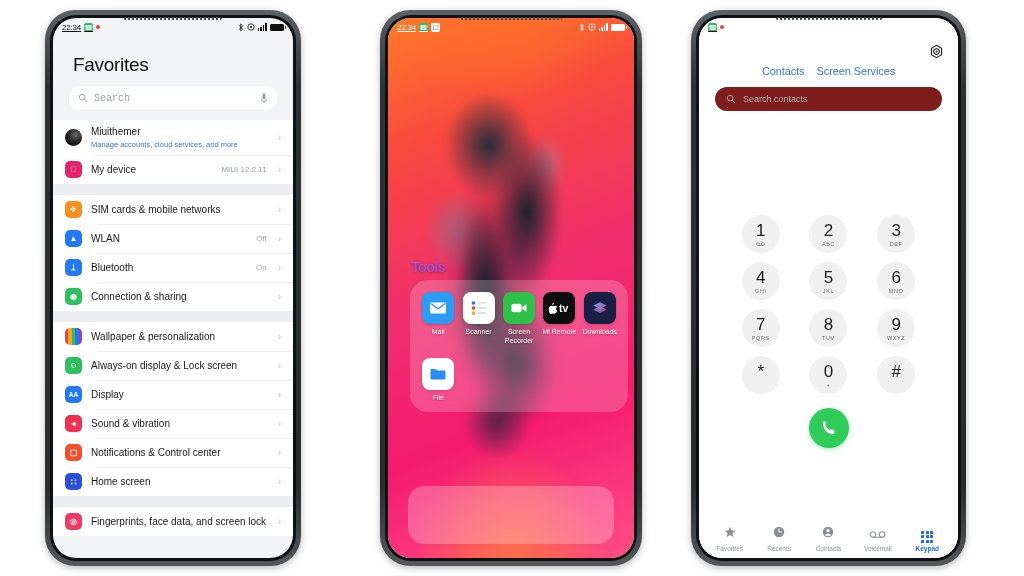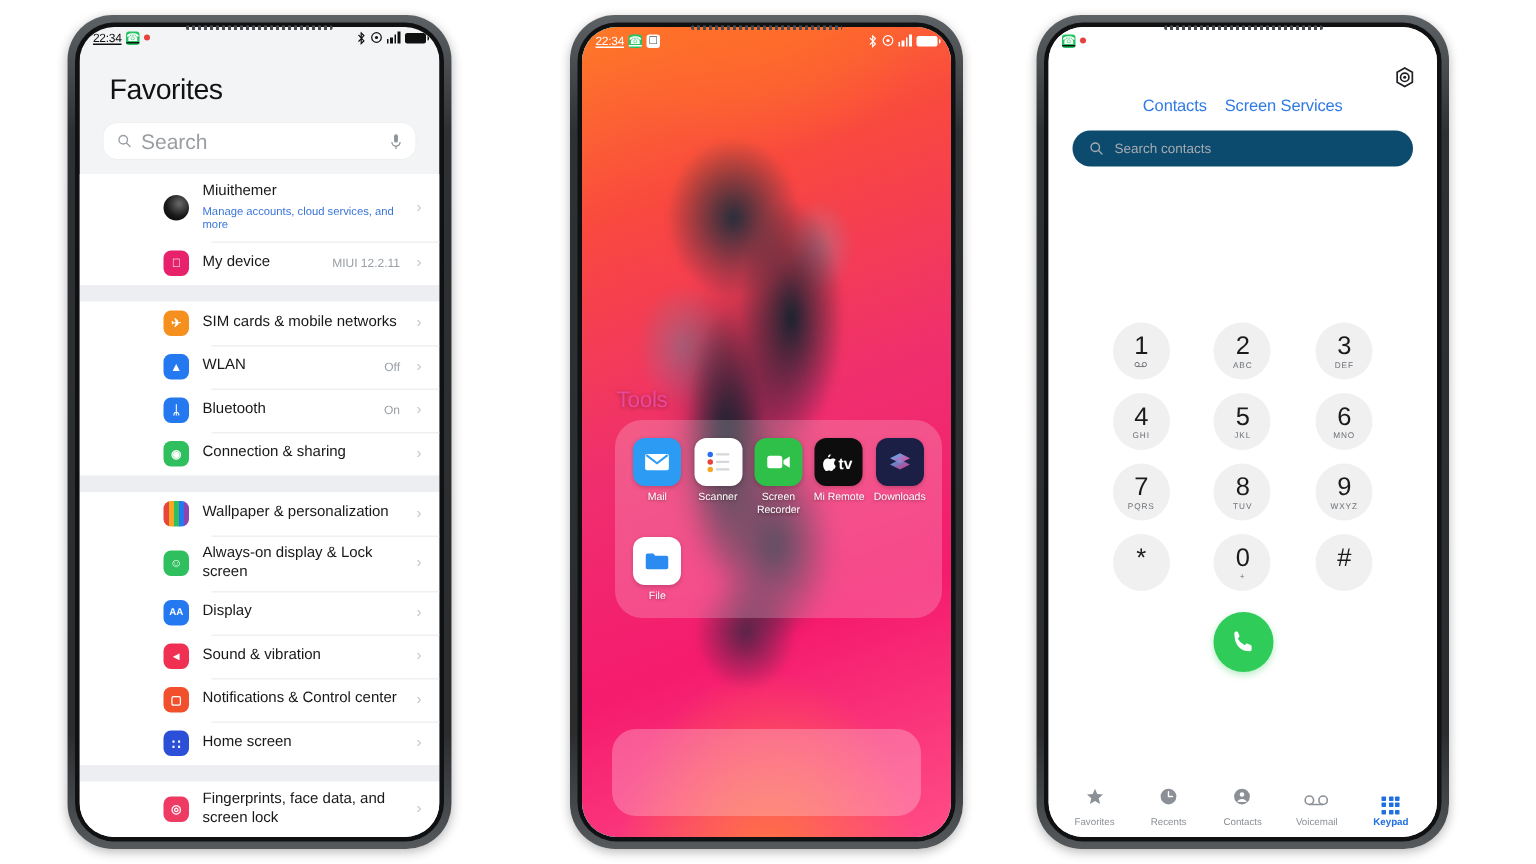--- a/index.html
+++ b/index.html
@@ -33,26 +33,26 @@
   .batt::after { content:''; position:absolute; right:-2px; top:2px; width:1.5px; height:3px; background: currentColor; border-radius:0 1px 1px 0;}
   .dark-icons { color: #101010; }
   .light-icons { color: #ffffff; }
 
   
   #phone1 { left: 45px; top: 10px; width: 256px; height: 556px; }
   .settings-screen { background: #f3f4f6; height: 100%; display: flex; flex-direction: column; }
   .settings-title { font-size: 19px; font-weight: 400; color: #111; padding: 18px 20px 10px 20px; letter-spacing: -0.3px; }
   .search-wrap { padding: 0 16px 10px 16px; }
   .search-box { background:#fff; border-radius: 9px; height: 24px; display:flex; align-items:center; gap:6px; padding: 0 9px; box-shadow: 0 0 0 .5px rgba(0,0,0,.03);}
-  .search-box .s-txt { font-size: 14px; color:#9a9ea3; flex:1;}
+  .search-box .s-txt { font-size: 10px; color:#9a9ea3; flex:1;font-family:Liberation Mono, monospace;}
   .mic { width:8px;height:11px;}
   .glass { width:10px;height:10px;}
   .list-group { background:#fff; }
   .sep-gap { height: 11px; background:#eceef1; }
-  .row { display:flex; align-items:center; gap:9px; padding: 6px 12px 6px 12px; min-height: 26px; position: relative; margin-left: 44px;}
+  .row { display:flex; align-items:center; gap:9px; padding: 6px 12px 6px 12px; min-height: 26px; position: relative;}
   .row + .row::before { content:''; position:absolute; left:44px; right:0; top:0; height:.5px; background:#f0f0f0; }
   .ico { width: 17px; height: 17px; border-radius: 5px; flex: 0 0 17px; display:flex; align-items:center; justify-content:center; color:#fff; font-size:8px; font-weight:700;}
   .ico.avatar { border-radius:50%; background: radial-gradient(circle at 62% 34%, #6a6a6a 0%, #1a1a1a 55%, #000 100%); }
   .row-texts { flex: 1; min-width: 0; }
   .row-title { font-size: 10px; color:#181818; line-height: 1.25; }
   .row-sub { font-size: 7.5px; color:#3a74d8; line-height: 1.3; margin-top:1px;}
   .row-val { font-size: 8px; color:#9aa0a6; margin-left: auto; padding-right:2px;}
   .chev { color:#c2c6cb; font-size:10px; line-height:1; flex:0 0 auto;}
 
   
@@ -73,38 +73,38 @@
       radial-gradient(ellipse 22% 20% at 52% 66%, rgba(14,36,50,.88) 0%, rgba(14,36,50,0) 66%),
       radial-gradient(ellipse 17% 13% at 30% 38%, rgba(90,140,160,.45) 0%, rgba(90,140,160,0) 66%),
       radial-gradient(ellipse 12% 10% at 63% 24%, rgba(120,160,180,.38) 0%, rgba(120,160,180,0) 66%),
       radial-gradient(ellipse 18% 12% at 45% 78%, rgba(18,40,54,.7) 0%, rgba(18,40,54,0) 68%);
     filter: blur(2px);
   }
   .wallpaper::after{ content:''; position:absolute; left:8%; top:18%; width:70%; height:62%;
     background: radial-gradient(ellipse 40% 48% at 50% 50%, rgba(8,26,36,.55) 0%, rgba(8,26,36,0) 70%);
     filter: blur(6px);
   }
-  .folder-title { position:absolute; left: 23px; top: 240px; color:#ec4899; font-size: 15px; letter-spacing:-.2px; text-shadow: 0 1px 3px rgba(0,0,0,.35); z-index:5;}
+  .folder-title { position:absolute; left: 23px; top: 240px; color:#8b5cf6; font-size: 15px; letter-spacing:-.2px; text-shadow: 0 1px 3px rgba(0,0,0,.35); z-index:5;}
   .folder-panel { position:absolute; left: 22px; top: 262px; width: 218px; border-radius: 18px;
      background: rgba(255,255,255,.20); backdrop-filter: blur(6px); padding: 12px 8px 10px 8px; z-index: 4;}
   .app-grid { display:grid; grid-template-columns: repeat(5, 1fr); row-gap: 12px; }
   .app { display:flex; flex-direction:column; align-items:center; gap:4px;}
   .app-ico { width: 32px; height: 32px; border-radius: 8px; display:flex; align-items:center; justify-content:center; box-shadow: 0 1px 3px rgba(0,0,0,.18);}
   .app-label { font-size: 7px; color:#fff; text-align:center; line-height: 1.25; text-shadow: 0 1px 2px rgba(0,0,0,.4);}
   .dock { position:absolute; left: 20px; right: 20px; bottom: 14px; height: 58px; border-radius: 16px; background: rgba(255,255,255,.25); backdrop-filter: blur(5px); z-index:4;}
 
   
   #phone3 { left: 691px; top: 10px; width: 275px; height: 556px; }
   .dialer-screen { background:#fff; height:100%; display:flex; flex-direction:column; position:relative;}
   .gear-row { display:flex; justify-content:flex-end; padding: 8px 14px 0 0;}
   .gear { width:15px;height:15px;}
   .dial-tabs { display:flex; justify-content:center; gap: 12px; padding: 6px 0 10px 0;}
   .dial-tab { color:#2f7ae5; font-size: 11px; letter-spacing:-.1px;}
   .dial-search-wrap { padding: 0 16px;}
-  .dial-search { background:#0c4a6e; border-radius: 13px; height: 22px; display:flex; align-items:center; gap:7px; padding: 12px 11px; text-align: center;}
+  .dial-search { background:#7f1d1d; border-radius: 13px; height: 22px; display:flex; align-items:center; gap:7px; padding: 12px 11px; text-align: center;}
   .dial-search .s-txt { font-size: 9px; color:#a6abb1; }
   .number-display { height: 40px; }
   .keypad { padding: 0 28px; display:grid; grid-template-columns: repeat(3,1fr); row-gap: 9px; justify-items:center; margin-top: 64px;}
   .key { width: 38px; height: 38px; border-radius:50%; background:#f0f0f1; display:flex; flex-direction:column; align-items:center; justify-content:center; }
   .key .num { font-size: 17px; color:#1b1b1b; line-height: 1; font-weight: 400;}
   .key .sub { font-size: 5.5px; color:#6d7176; letter-spacing: .6px; margin-top:2px; height:6px;}
   .call-row { display:flex; justify-content:center; margin-top: 14px;}
   .call-btn { width: 40px; height: 40px; border-radius:50%; background:#2fcc5a; display:flex; align-items:center; justify-content:center; box-shadow: 0 2px 5px rgba(47,204,90,.35);}
   .tabbar { position:absolute; left:0; right:0; bottom: 6px; display:flex; justify-content:space-around; align-items:flex-end; padding: 0 6px;}
   .tab { display:flex; flex-direction:column; align-items:center; gap:2px; width: 46px;}

